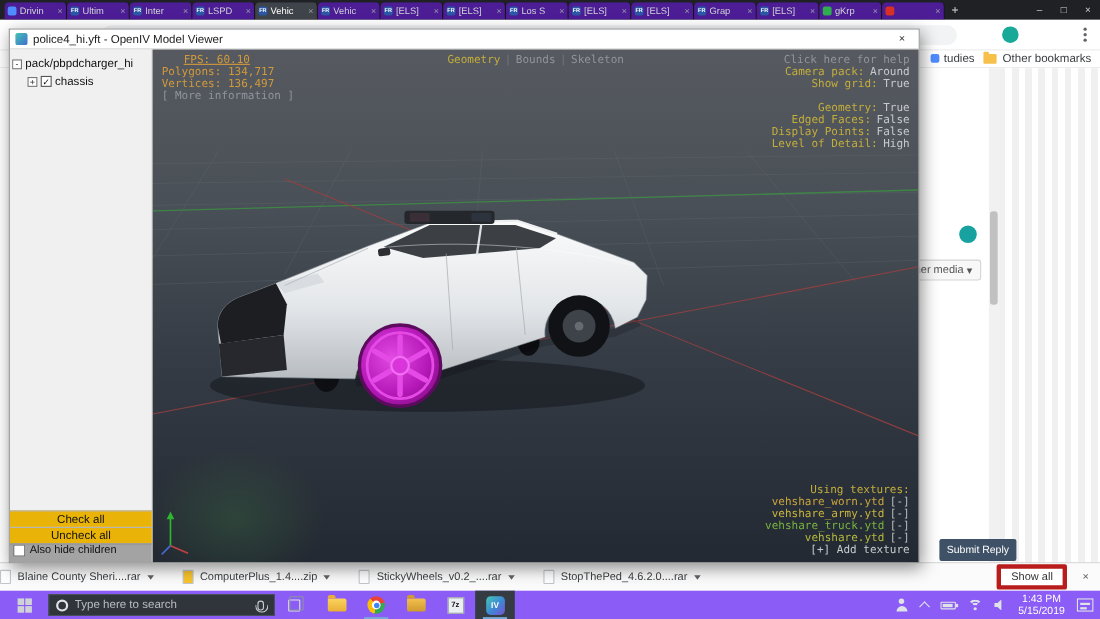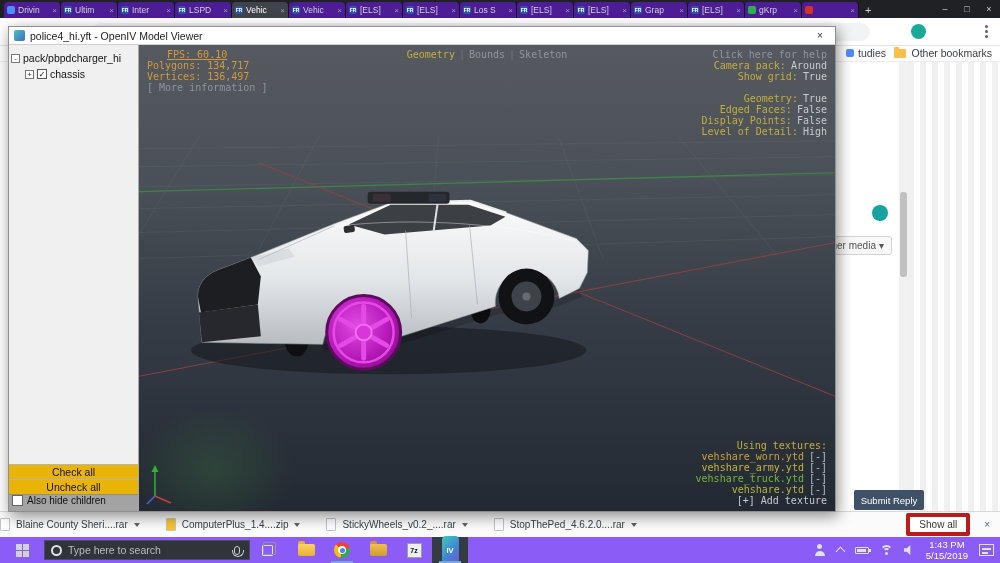--- a/index.html
+++ b/index.html
@@ -137,21 +137,21 @@
   .appicon { display:flex; align-items:center; justify-content:center; font-size:7px; font-weight:bold; color:#fff; }
   .appicon.folder { position:relative; width:17px; height:12px; background:linear-gradient(#fbd45e,#e9af37); border-radius:1px 2px 2px 2px; }
   .appicon.folder::before { content:""; position:absolute; top:-3px; left:0; width:7px; height:3px; background:#e9af37; border-radius:2px 2px 0 0; }
   .appicon.folder2 { position:relative; width:17px; height:12px; background:linear-gradient(#f3c04e,#cf9a2f); border-radius:1px 2px 2px 2px; }
   .appicon.folder2::before { content:""; position:absolute; top:-3px; left:0; width:7px; height:3px; background:#cf9a2f; border-radius:2px 2px 0 0; }
   .appicon.chrome { width:16px; height:16px; border-radius:50%; position:relative;
                     background:conic-gradient(from -45deg,#ea4335 0 33%,#34a853 33% 66%,#fbbc05 66% 100%); }
   .appicon.chrome::before { content:""; position:absolute; left:4px; top:4px; width:8px; height:8px; border-radius:50%; background:#fff; }
   .appicon.chrome::after { content:""; position:absolute; left:5.5px; top:5.5px; width:5px; height:5px; border-radius:50%; background:#4285f4; }
   .appicon.sevenzip { width:15px; height:15px; background:#eceff1; color:#111; border:1px solid #9aa0a6; }
-  .appicon.openiv { width:17px; height:28px; border-radius:4px; font-size:7.5px;
+  .appicon.openiv { width:17px; height:17px; border-radius:4px; font-size:7.5px;
                     background:linear-gradient(135deg,#43c8b4 0%,#3f87d6 55%,#7a4fd0 100%); }
   .tray { margin-left:auto; display:flex; align-items:center; gap:11px; padding-right:6px; height:100%; }
   .person { position:relative; width:12px; height:12px; }
   .person::before { content:""; position:absolute; left:3.5px; top:0; width:5px; height:5px; border-radius:50%; background:#dfe3e6; }
   .person::after { content:""; position:absolute; left:1px; bottom:0; width:10px; height:5px; border-radius:5px 5px 0 0; background:#dfe3e6; }
   .chev { width:7px; height:7px; border-left:1.5px solid #dfe3e6; border-top:1.5px solid #dfe3e6; transform:rotate(45deg); margin-top:3px; }
   .batt { position:relative; width:14px; height:7px; border:1px solid #dfe3e6; border-radius:1px; }
   .batt::before { content:""; position:absolute; left:1px; top:1px; bottom:1px; width:9px; background:#dfe3e6; }
   .batt::after { content:""; position:absolute; right:-3px; top:1.5px; width:2px; height:3px; background:#dfe3e6; }
   .wifi { position:relative; width:13px; height:10px; overflow:hidden; }

